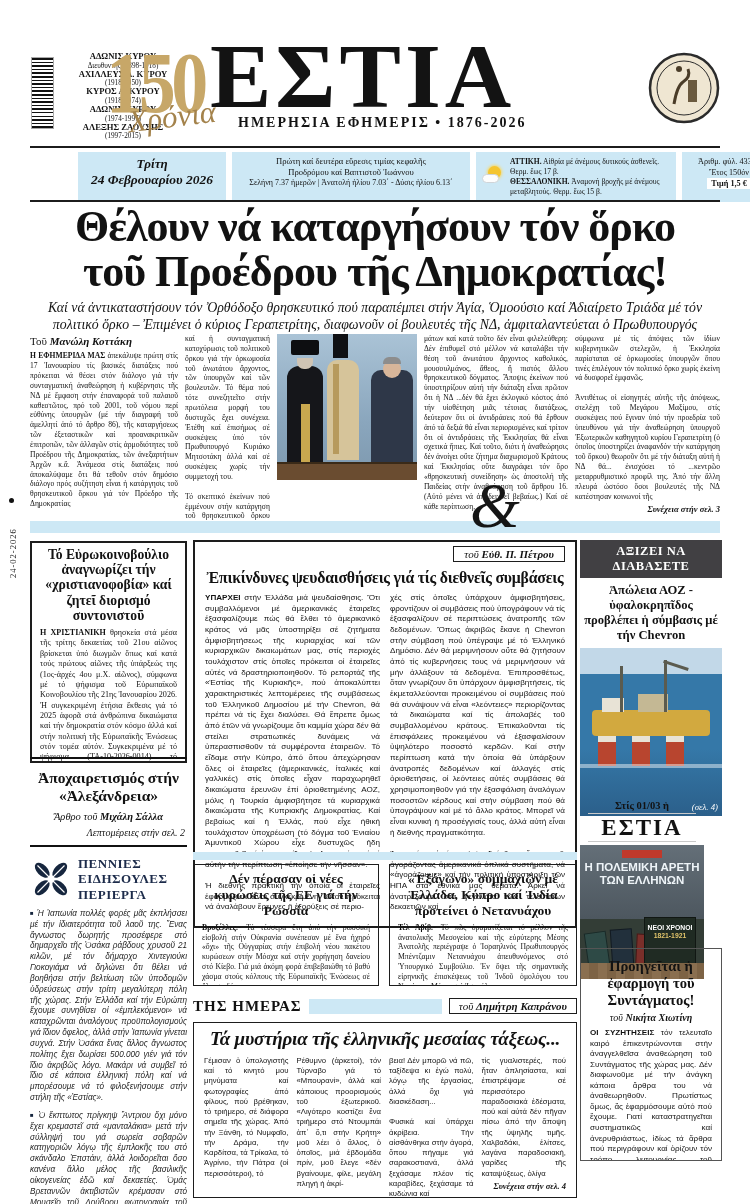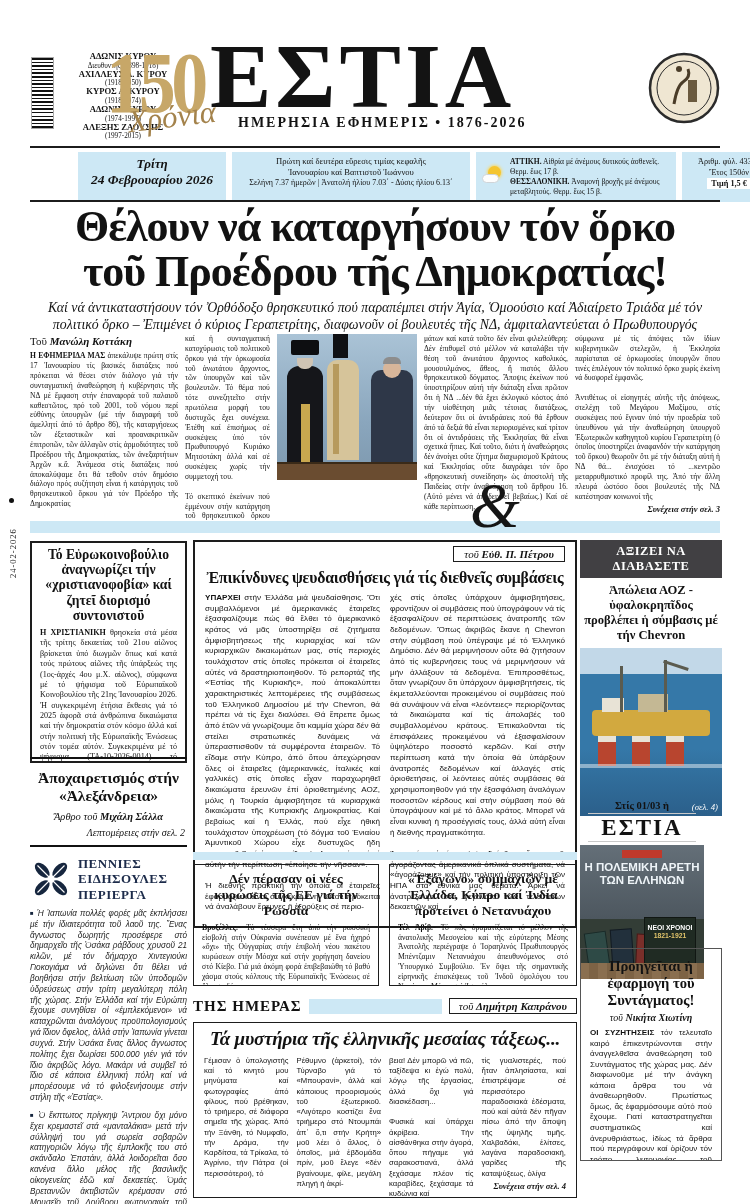--- a/index.html
+++ b/index.html
@@ -190,21 +190,21 @@
 
 <div class="abs hrule" style="top:146px"></div>
 
 <div class="abs" id="infobar">
   <div class="ibox" id="ib-date">
     <div class="l1">Τρίτη</div>
     <div class="l2">24 Φεβρουαρίου 2026</div>
   </div>
   <div class="ibox" id="ib-saint">
     <div>Πρώτη καί δευτέρα εὕρεσις τιμίας κεφαλῆς</div>
-    <div>Ἰανουαρίου καί Βαπτιστοῦ Ἰωάννου</div>
+    <div>Προδρόμου καί Βαπτιστοῦ Ἰωάννου</div>
     <div class="l3">Σελήνη 7.37 ἡμερῶν | Ἀνατολή ἡλίου 7.03΄ - Δύσις ἡλίου 6.13΄</div>
   </div>
   <div class="ibox" id="ib-weather">
     <div id="sunicon">
         <div class="sun"></div>
         <div class="cloud"></div>
       </div>
     <div>
       <div><b>ΑΤΤΙΚΗ.</b><span> Αἰθρία μέ ἀνέμους δυτικούς ἀσθενεῖς. Θερμ. ἕως 17 β.</span></div>
       <div><b>ΘΕΣΣΑΛΟΝΙΚΗ.</b><span> Ἀναμονή βροχῆς μέ ἀνέμους μεταβλητούς. Θερμ. ἕως 15 β.</span></div>

